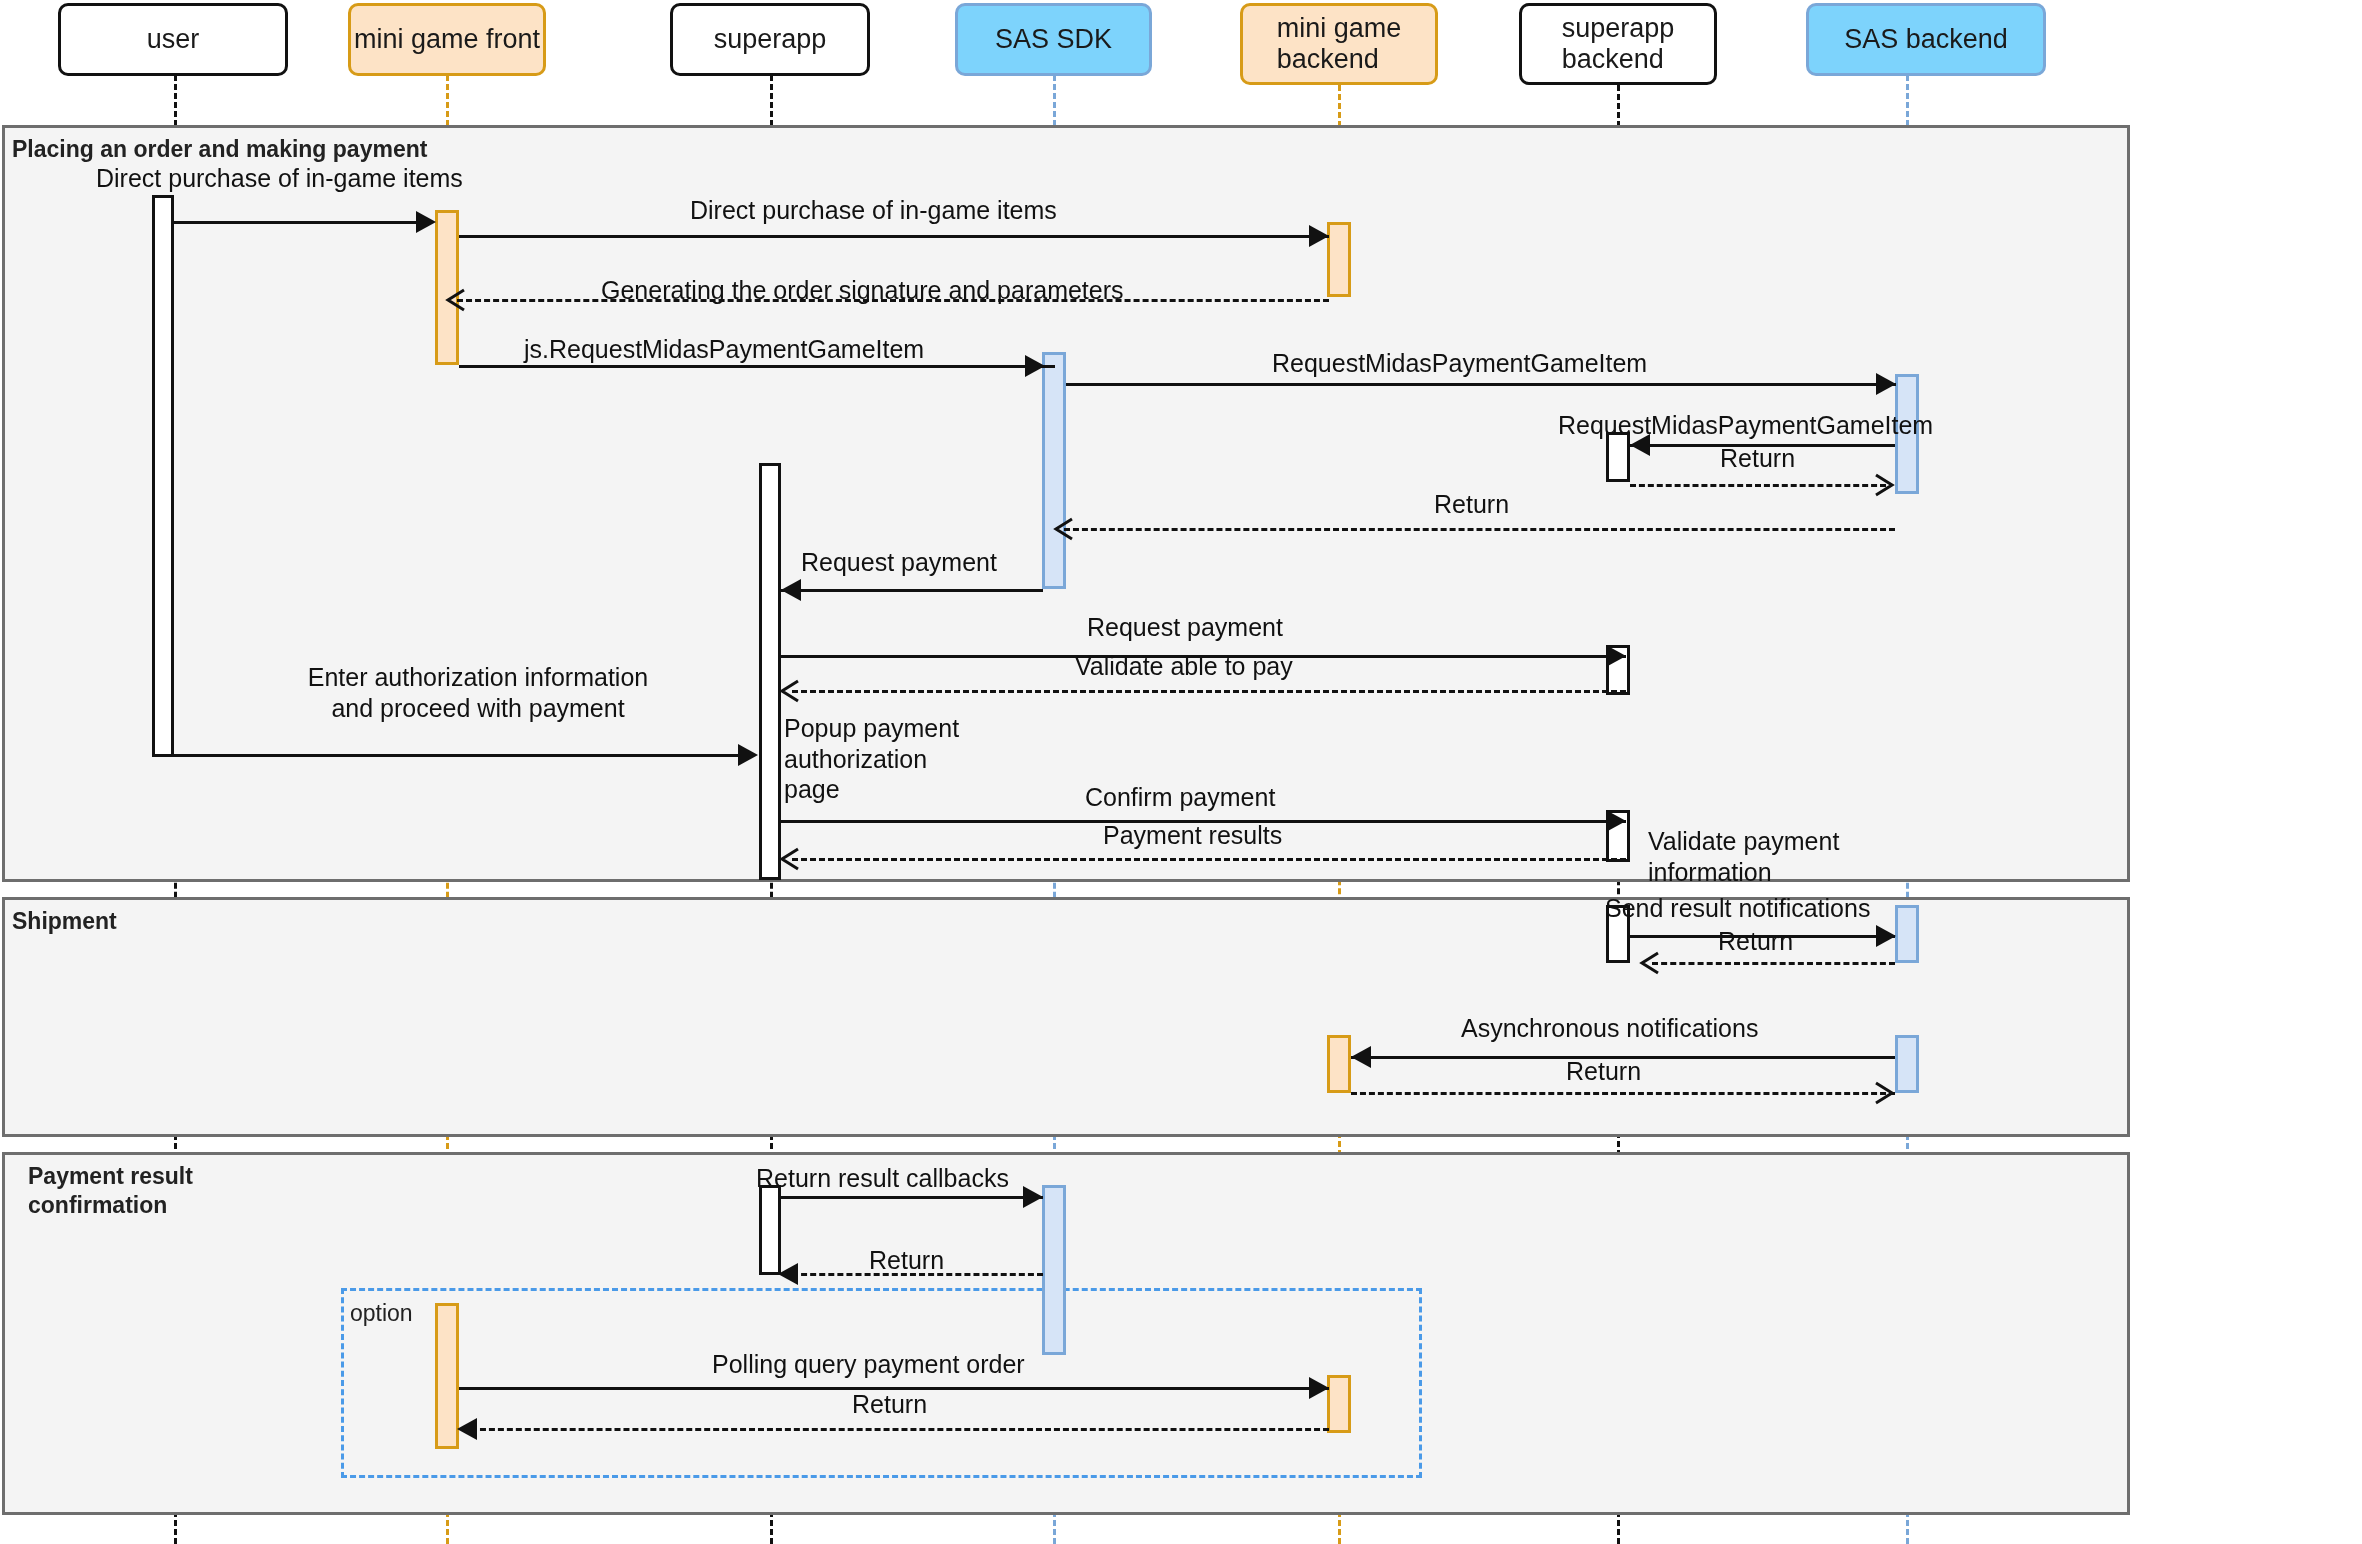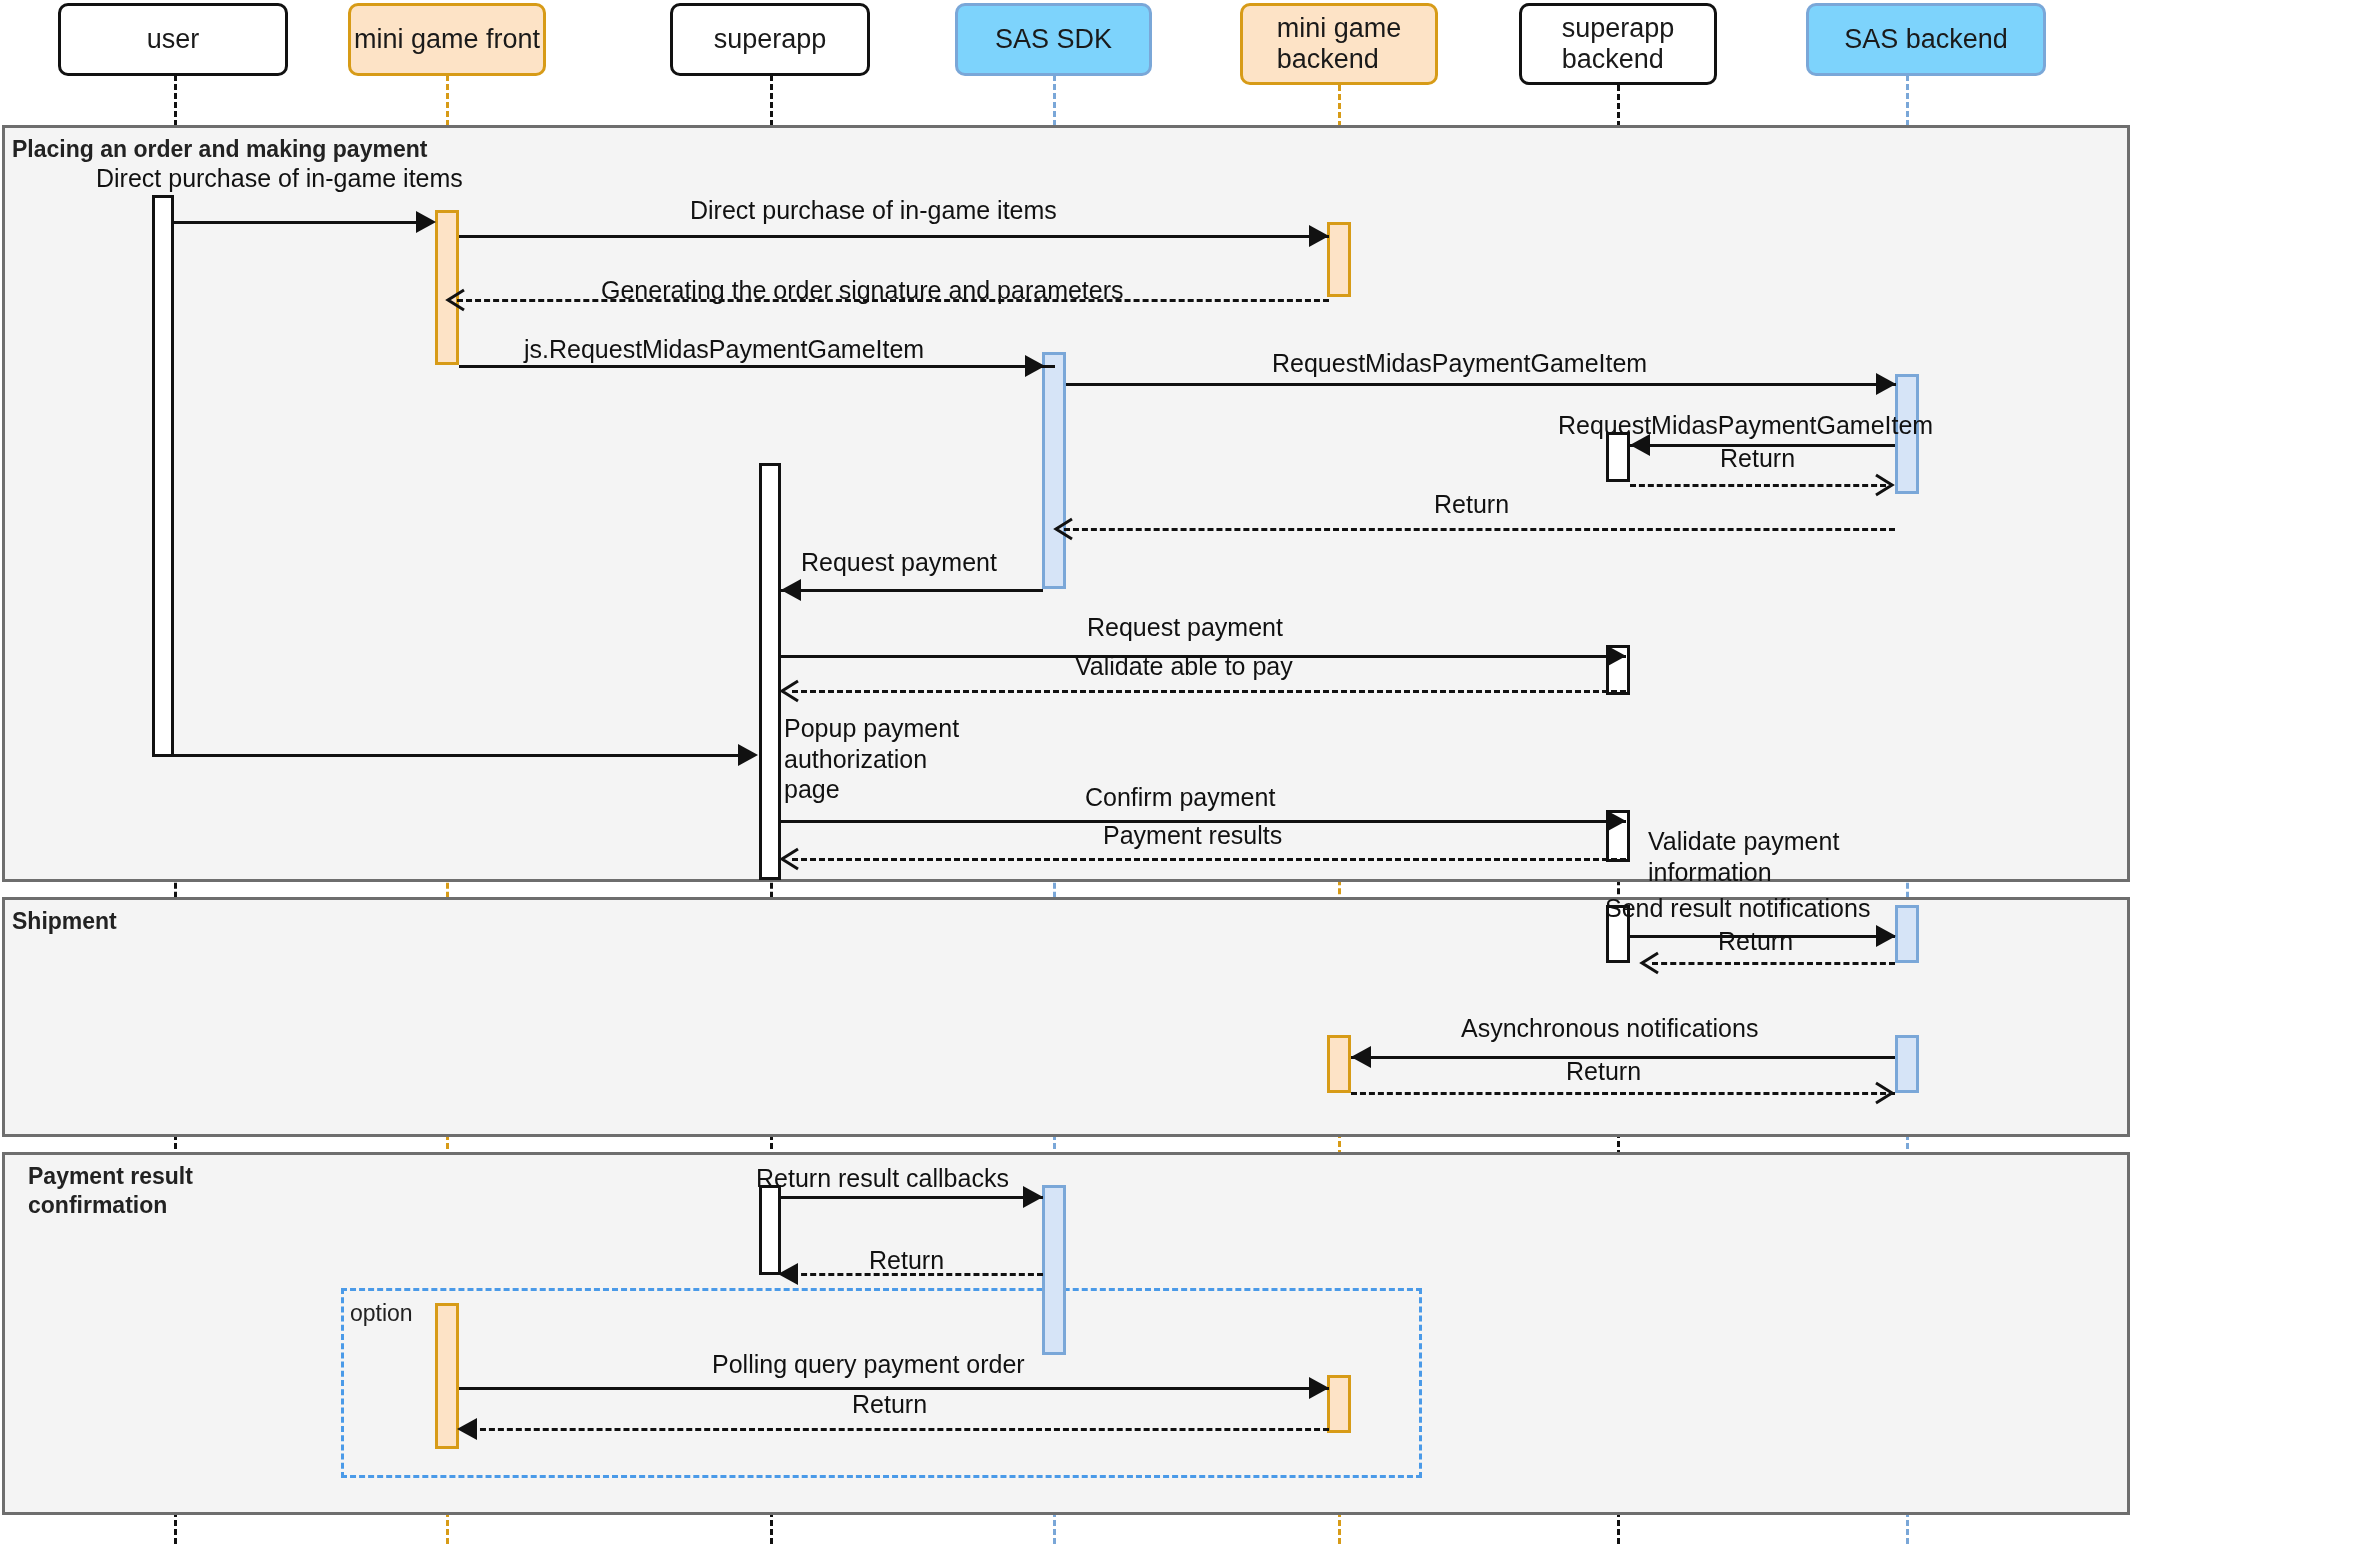--- a/index.html
+++ b/index.html
@@ -189,20 +189,22 @@
   <div class="arrowhead ah-right-solid" style="left:1606px; top:645px;"></div>
 
   <div class="msglabel" style="left:1075px; top:651px;">Validate able to pay</div>
   <div class="msgline dashed" style="left:792px; top:690px; width:834px;"></div>
   <div class="ah-open" style="left:778px; top:679px;">
     <svg width="22" height="24" viewBox="0 0 22 24">
         <polyline points="20,2 4,12 20,22" fill="none" stroke="#111" stroke-width="3"></polyline>
       </svg>
   </div>
 
+  <div class="msglabel multiline center" style="left:278px; top:662px; width:400px;">Enter authorization information
+and proceed with payment</div>
   <div class="msgline" style="left:160px; top:754px; width:582px;"></div>
   <div class="arrowhead ah-right-solid" style="left:738px; top:744px;"></div>
 
   <div class="msglabel multiline" style="left:784px; top:713px;">Popup payment
 authorization
 page</div>
 
   <div class="msglabel" style="left:1085px; top:782px;">Confirm payment</div>
   <div class="msgline" style="left:781px; top:820px; width:845px;"></div>
   <div class="arrowhead ah-right-solid" style="left:1606px; top:810px;"></div>

